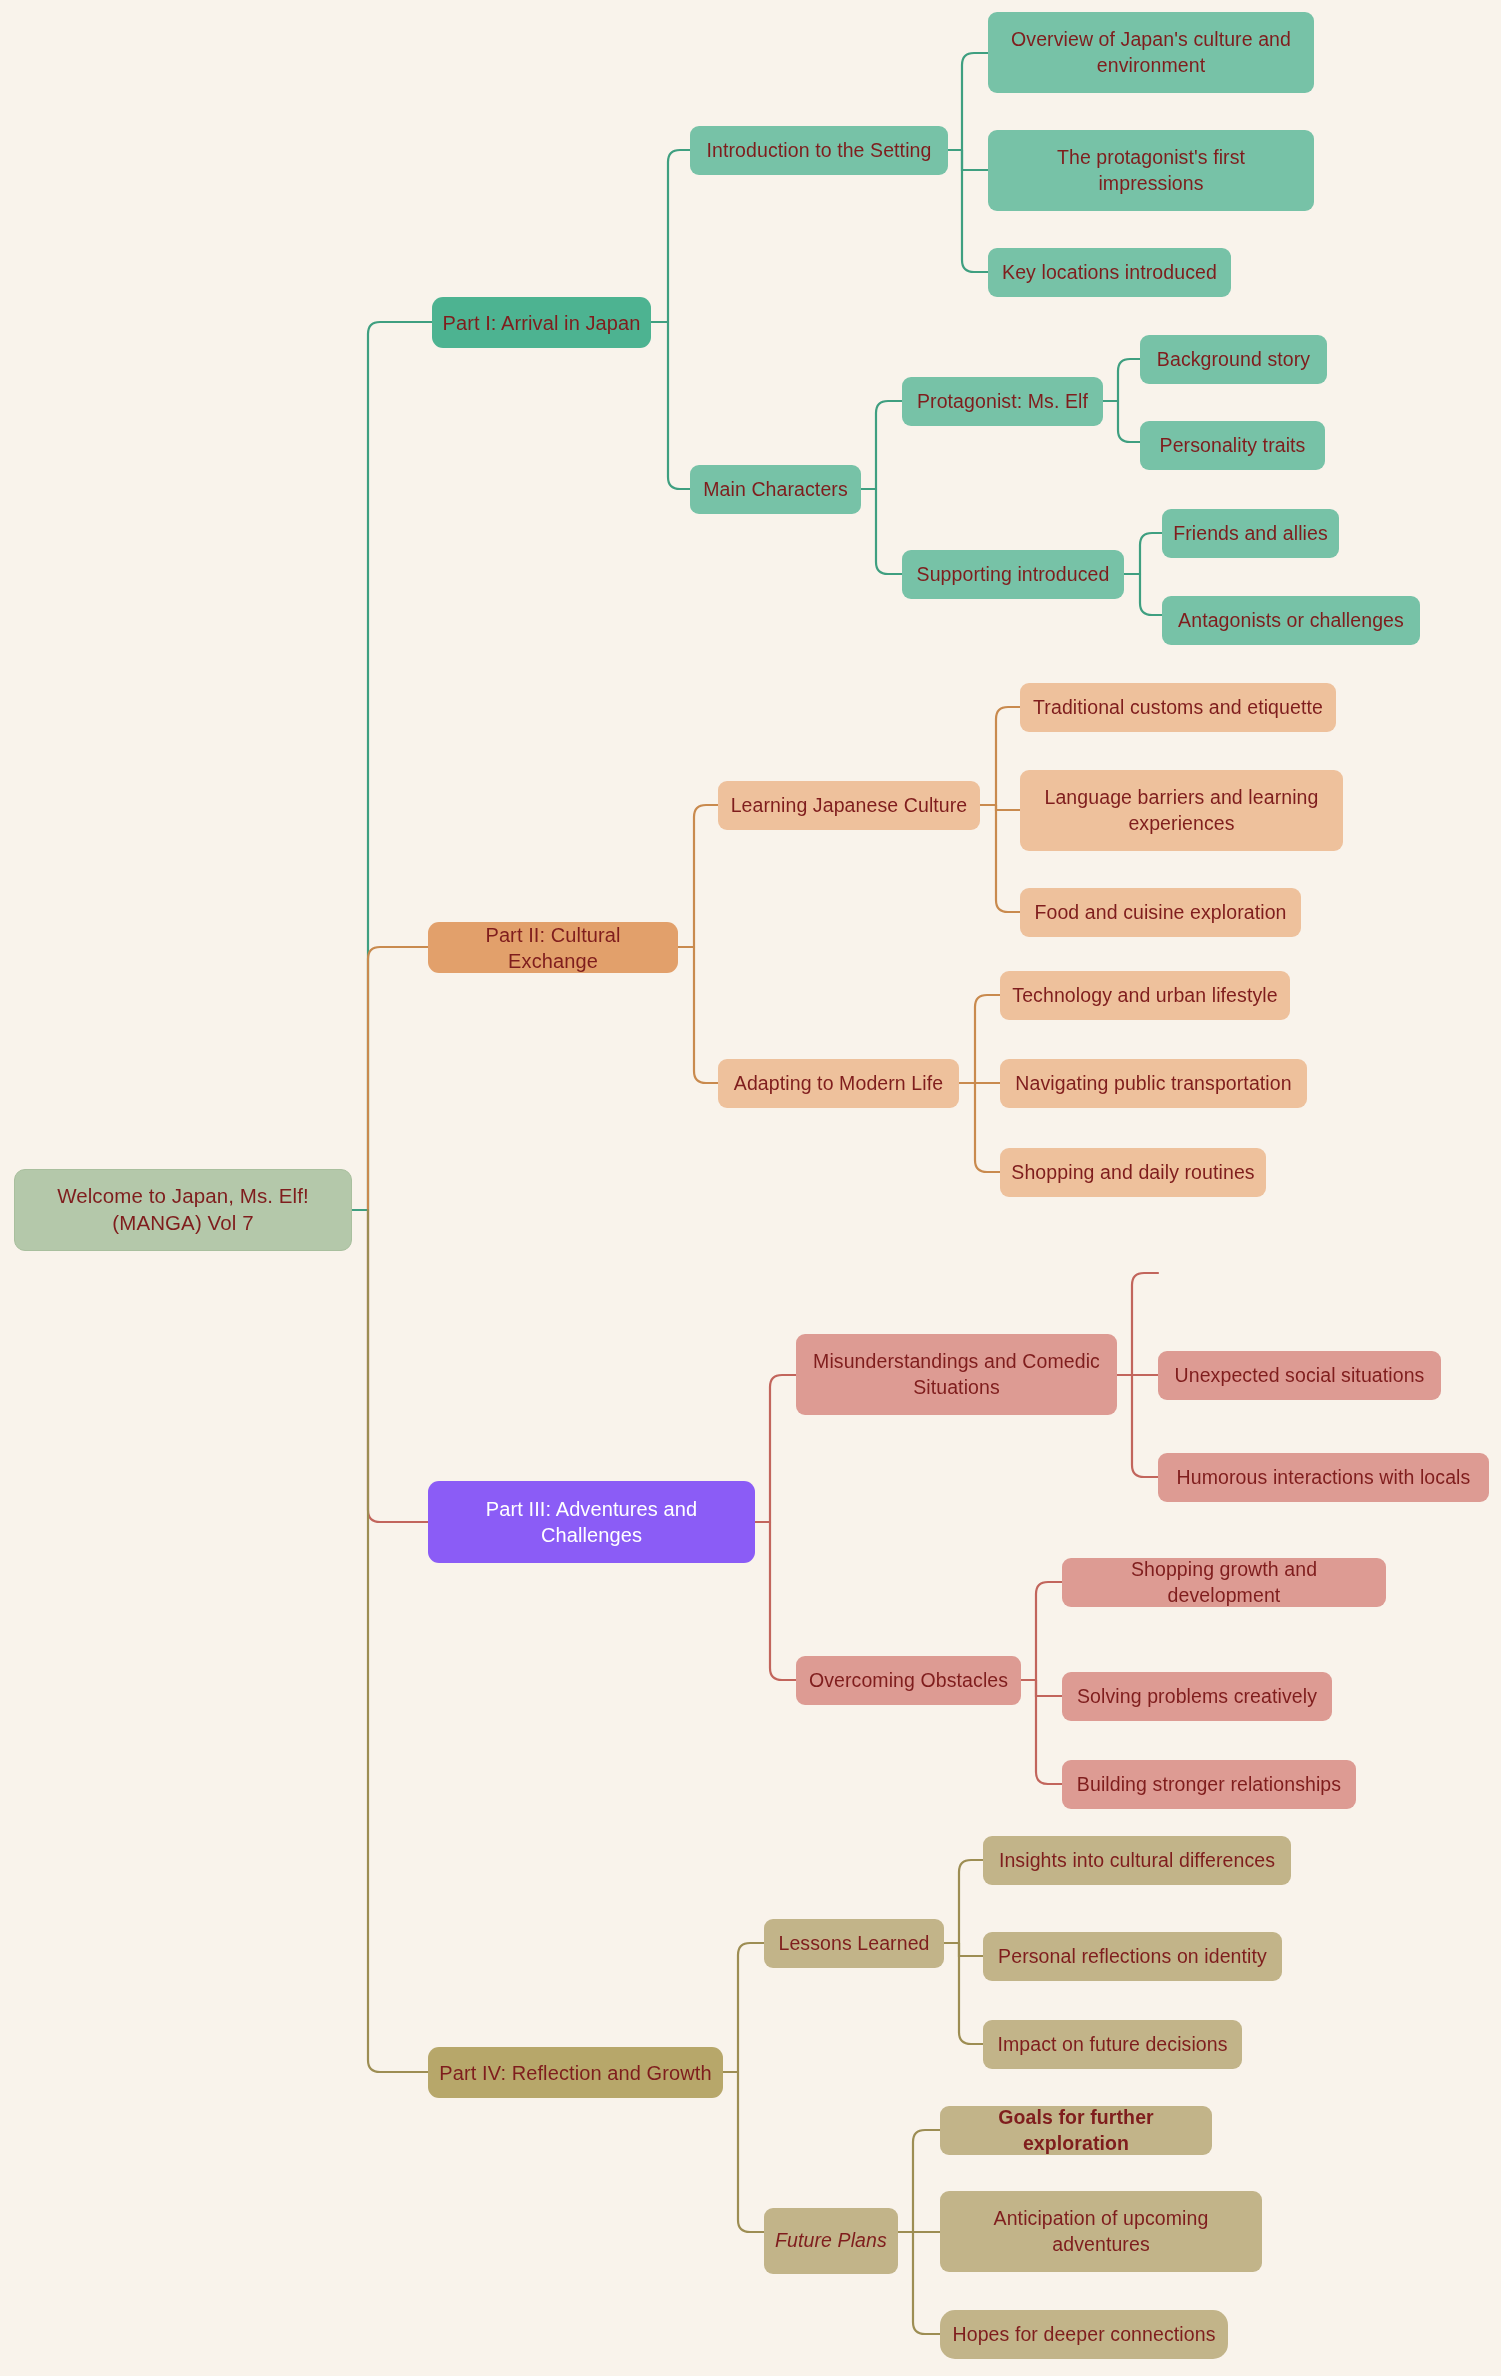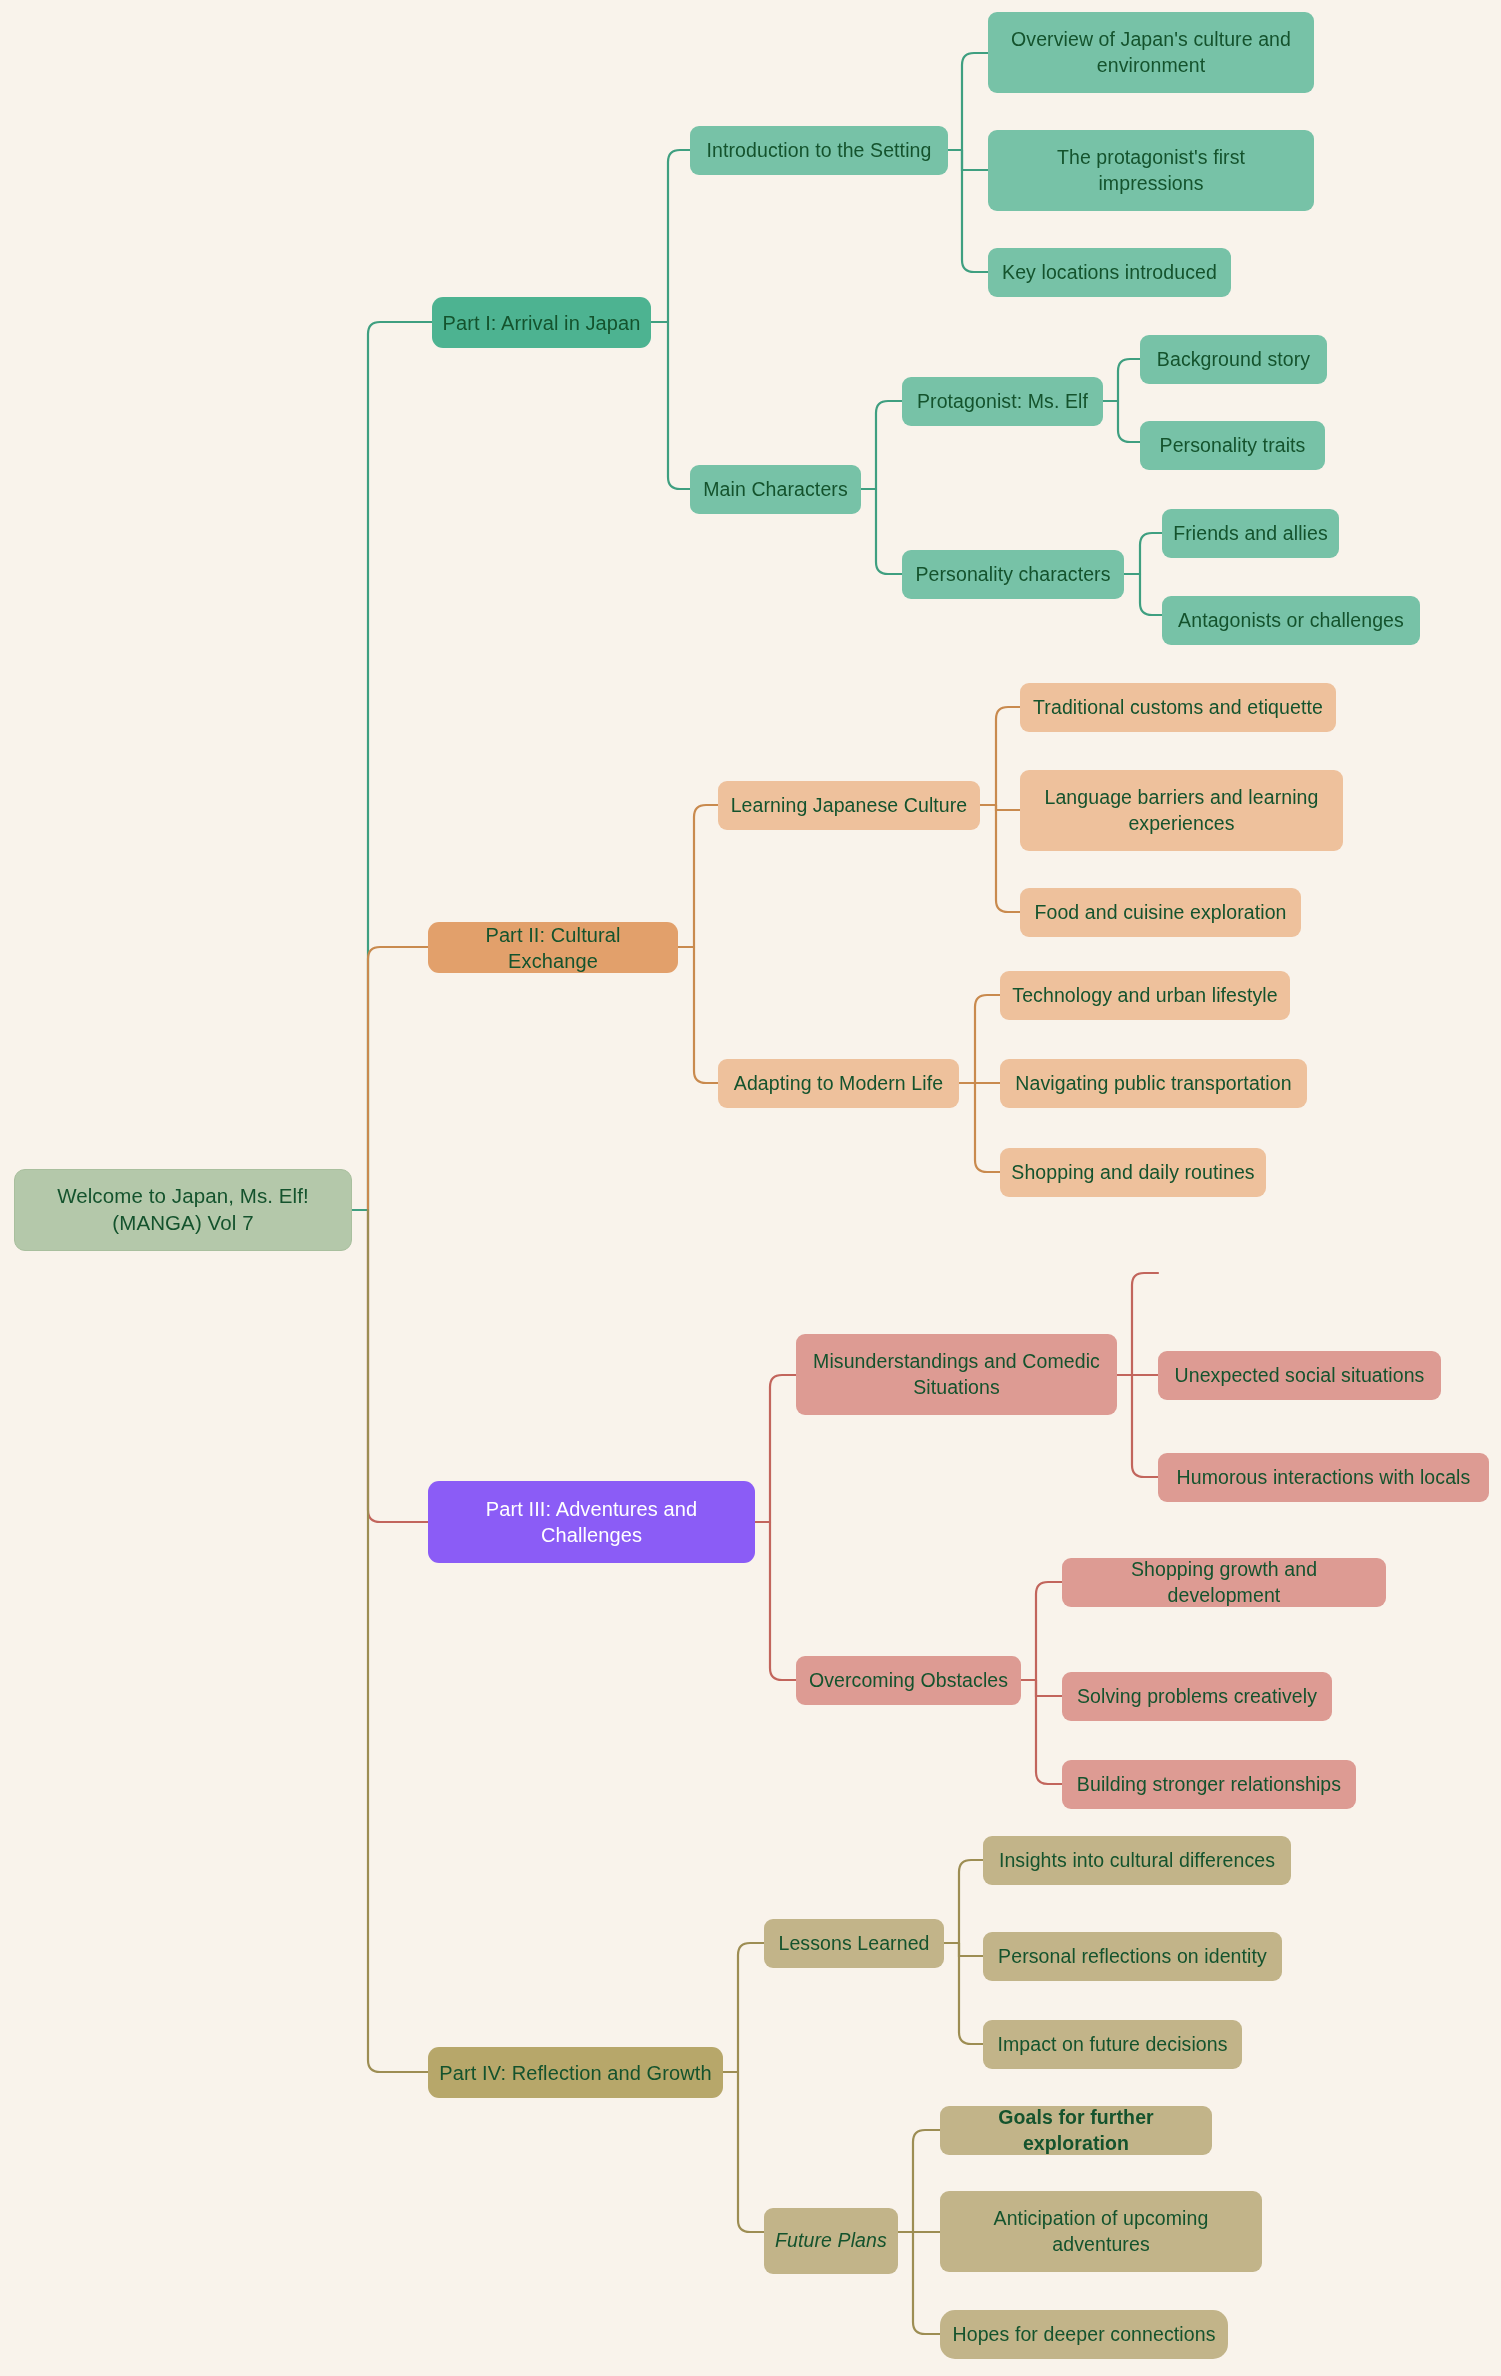--- a/index.html
+++ b/index.html
@@ -26,21 +26,21 @@
   .node {
     position: absolute;
     box-sizing: border-box;
     display: flex;
     align-items: center;
     justify-content: center;
     text-align: center;
     border-radius: 9px;
     line-height: 1.30;
     padding: 4px 10px;
-    color: #14532d;
+    color: #7f1d1d;
     font-size: 19.5px;
     letter-spacing: 0.1px;
     white-space: pre-line;
   }
   .node.root {
     background: #b4c8aa;
     border: 1px solid #a9bf9e;
     font-size: 20.5px;
     border-radius: 11px;
   }
@@ -151,21 +151,21 @@
   <div class="node g2" style="left:988px; top:248px; width:243px; height:49px;">Key locations introduced</div>
 
   <div class="node g2" style="left:690px; top:465px; width:171px; height:49px;">Main Characters</div>
 
   <div class="node g2" style="left:902px; top:377px; width:201px; height:49px;">Protagonist: Ms. Elf</div>
 
   <div class="node g2" style="left:1140px; top:335px; width:187px; height:49px;">Background story</div>
 
   <div class="node g2" style="left:1140px; top:421px; width:185px; height:49px;">Personality traits</div>
 
-  <div class="node g2" style="left:902px; top:550px; width:222px; height:49px;">Personality characters</div>
+  <div class="node g2" style="left:902px; top:550px; width:222px; height:49px;">Supporting introduced</div>
 
   <div class="node g2" style="left:1162px; top:509px; width:177px; height:49px;">Friends and allies</div>
 
   <div class="node g2" style="left:1162px; top:596px; width:258px; height:49px;">Antagonists or challenges</div>
 
   <div class="node lvl1 o1" style="left:428px; top:922px; width:250px; height:51px;">Part II: Cultural Exchange</div>
 
   <div class="node o2" style="left:718px; top:781px; width:262px; height:49px;">Learning Japanese Culture</div>
 
   <div class="node o2" style="left:1020px; top:683px; width:316px; height:49px;">Traditional customs and etiquette</div>

